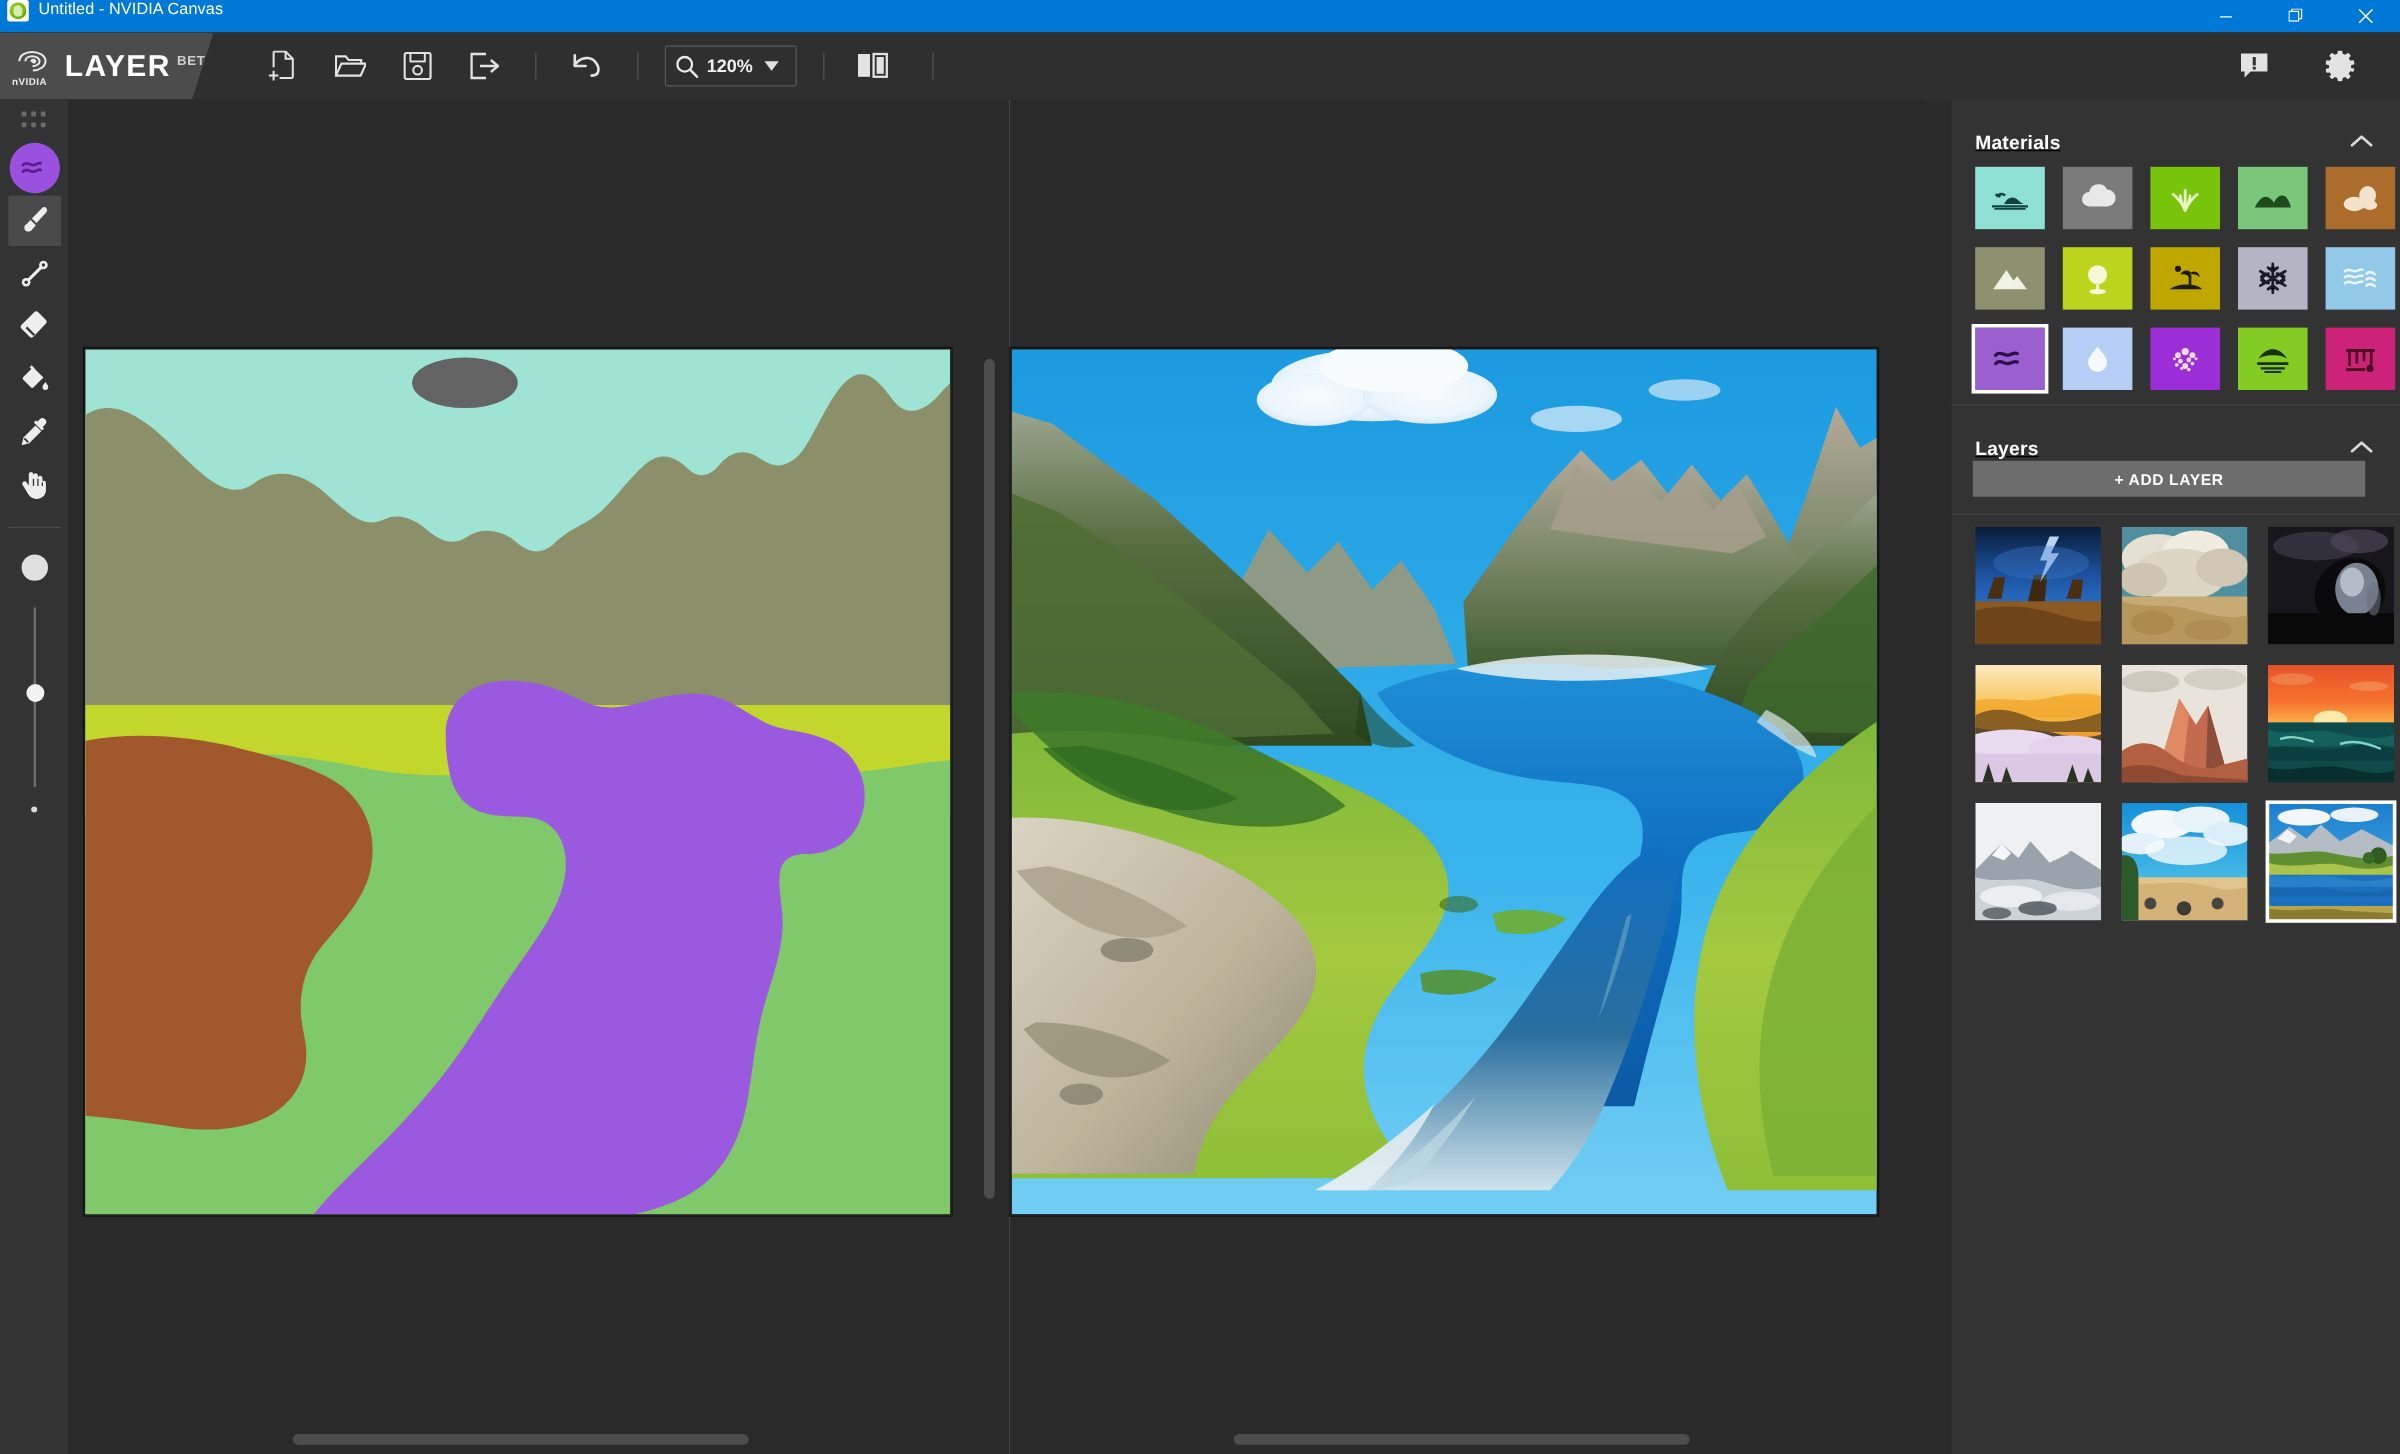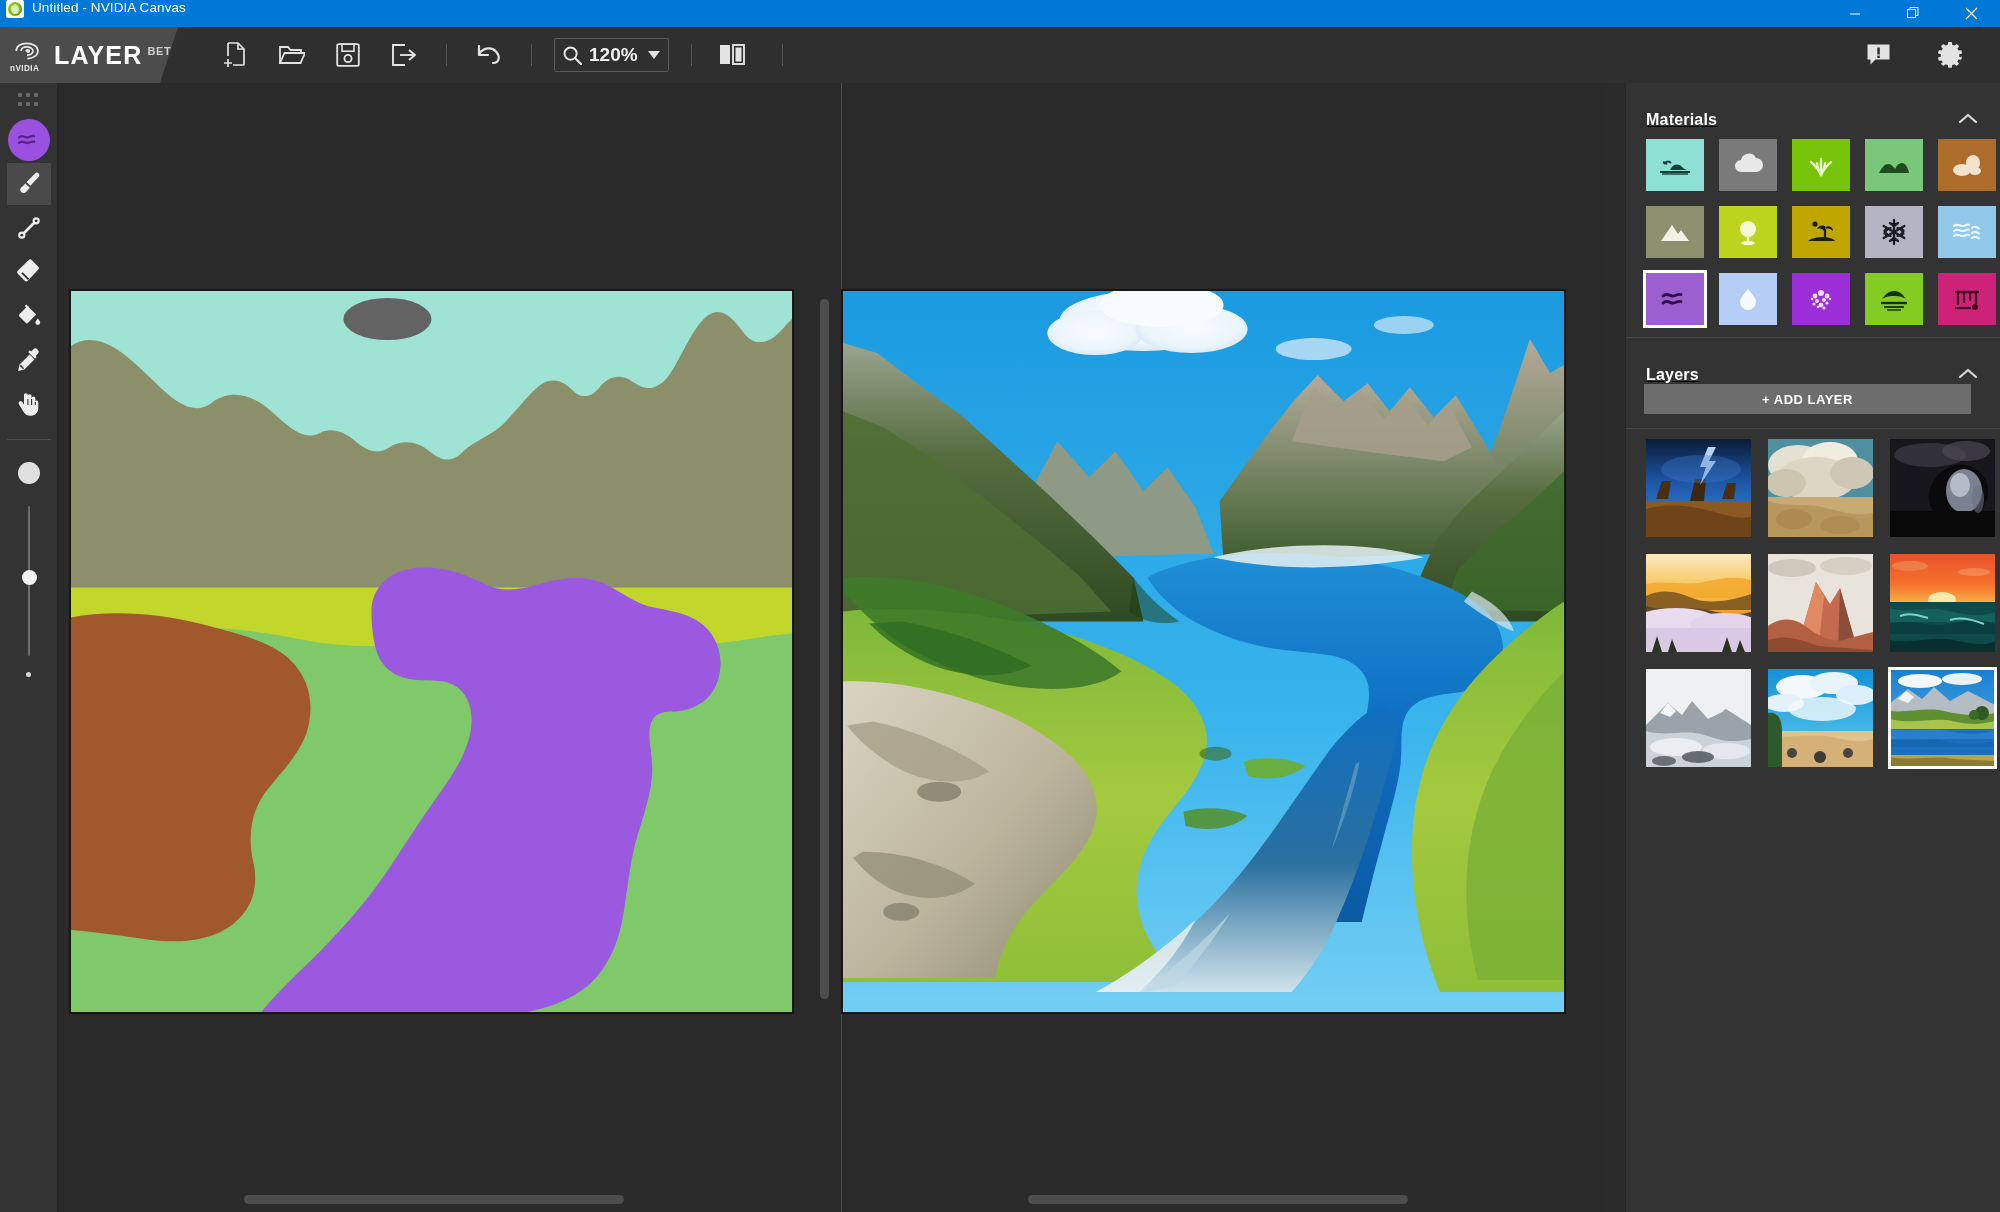--- a/index.html
+++ b/index.html
@@ -67,21 +67,21 @@
   .tbtn {
     width:44px; height:40px; display:flex; align-items:center; justify-content:center;
     color:#e3e3e3; border-radius:3px; margin:0 6px;
   }
   .tsep { width:1px; height:22px; background:#555; margin:0 14px; }
 
   .zoombox {
     display:flex; align-items:center; height:34px; border:1px solid #5a5a5a;
     border-radius:2px; padding:0 8px 0 8px; margin-left:8px; min-width:110px;
   }
-  .zoom-pct { color:#f0f0f0; font-size:19px; font-weight:bold; margin:0 10px 0 7px; }
+  .zoom-pct { color:#f0f0f0; font-size:15px; font-weight:bold; margin:0 10px 0 7px; }
   .caret-down { width:0;height:0;border-left:6px solid transparent;border-right:6px solid transparent;border-top:8px solid #e0e0e0; }
 
   .toolbar-right { position:absolute; right:14px; top:0; height:56px; display:flex; align-items:center; }
   .toolbar-right .tbtn { margin:0 14px; }
 
   
   .rail {
     position:absolute; left:0; top:83px; width:58px; height:1129px;
     background:#333333; border-right:1px solid #262626;
     display:flex; flex-direction:column; align-items:center;

